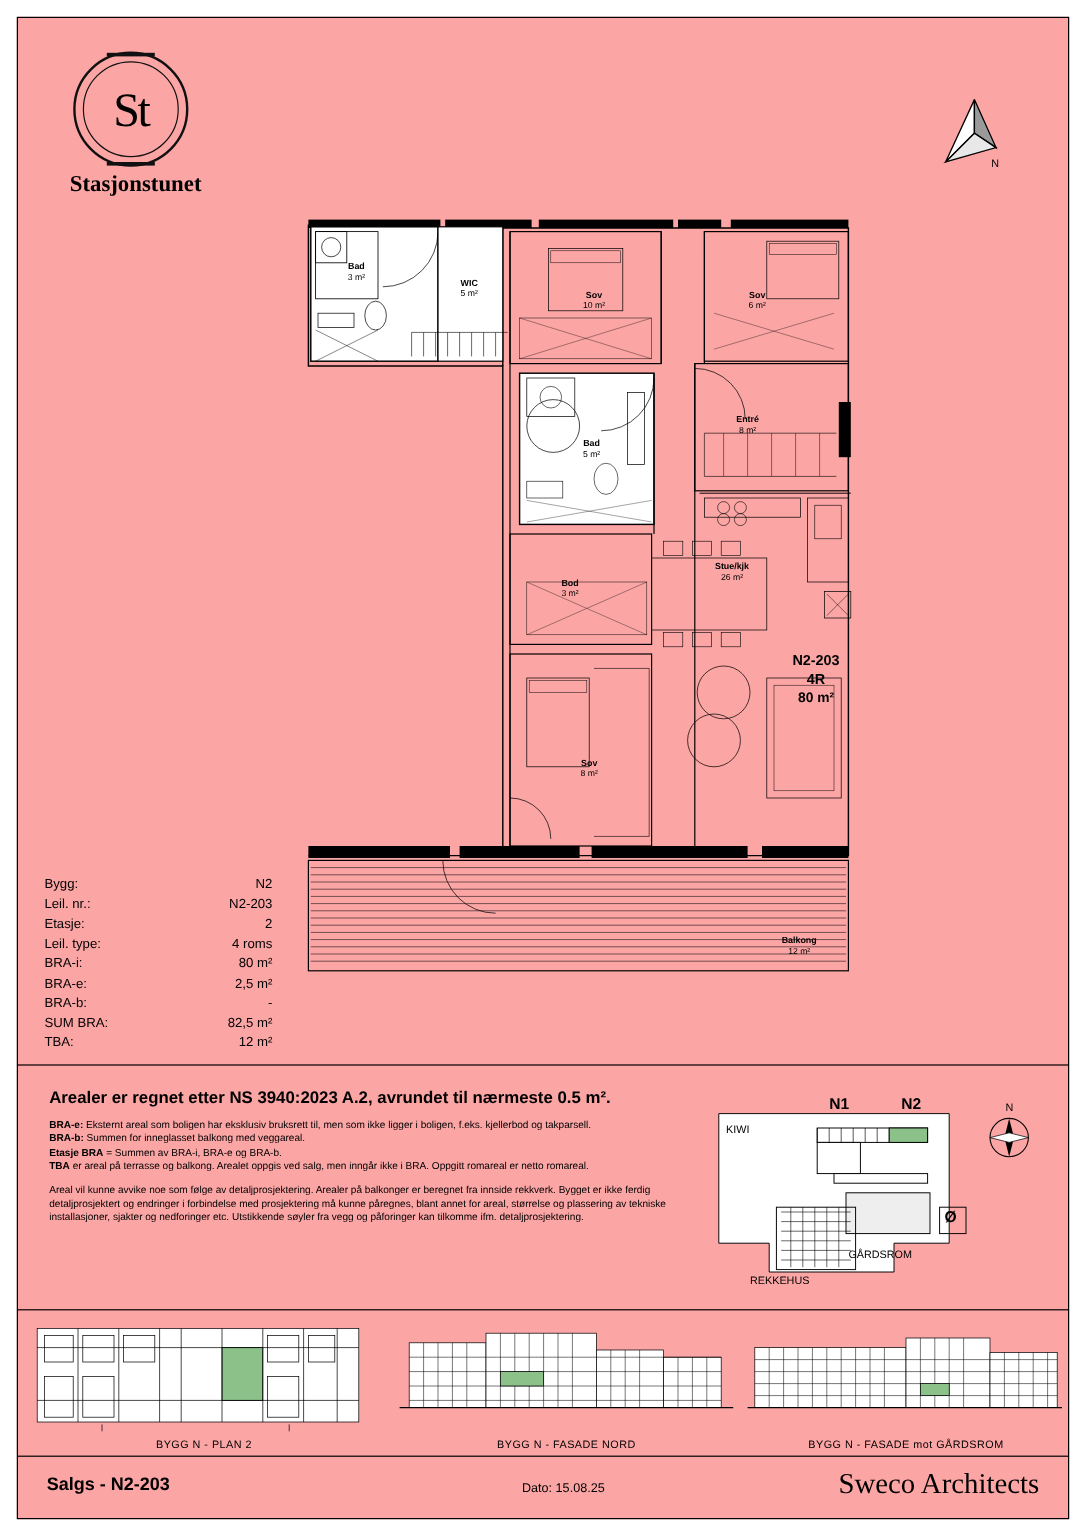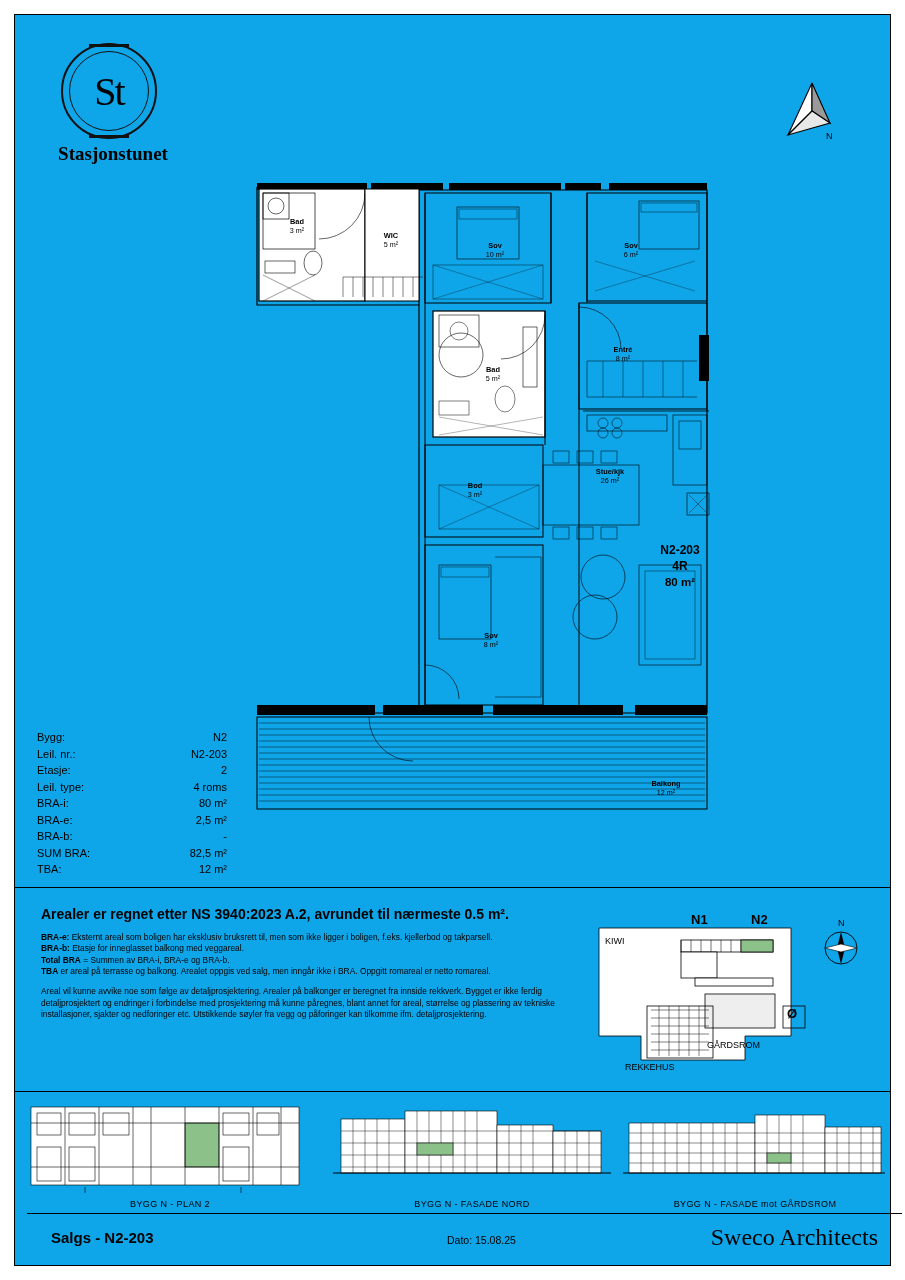--- a/index.html
+++ b/index.html
@@ -5,21 +5,21 @@
   * { box-sizing: border-box; }
   html, body { margin:0; padding:0; background:#ffffff; }
   body {
     width:905px; height:1280px; position:relative;
     font-family:"Liberation Sans", sans-serif;
     color:#000;
     overflow:hidden;
   }
   .sheet {
     position:absolute; left:14px; top:14px; width:877px; height:1252px;
-    border:1.5px solid #000; background:#0ea5e9;
+    border:1.5px solid #000; background:#fca5a5;
   }
 
   
   .logo { position:absolute; left:28px; top:28px; width:140px; height:130px; }
   .logo-mark {
     position:absolute; left:18px; top:0; width:96px; height:96px;
     border:2px solid #111; border-radius:50%;
   }
   .logo-mark:before {
     content:""; position:absolute; left:6px; top:6px; right:6px; bottom:6px;
@@ -70,21 +70,21 @@
   
   .site { position:absolute; left:580px; top:895px; width:280px; height:175px; }
   .site .lbl { position:absolute; font-size:9px; }
   .site .lbl.big { font-size:13px; font-weight:bold;text-align:right; }
 
   
   .thumbs { position:absolute; left:0; top:1082px; width:100%; height:118px; }
   .thumb-cap { position:absolute; width:100%; text-align:center; font-size:9px; letter-spacing:.4px; top:98px; }
 
   
-  .footer { position:absolute; left:12px; bottom:0; width:100%; height:52px; border-top:1.5px solid #000; }
+  .footer { position:absolute; left:0; bottom:0; width:100%; height:52px; border-top:1.5px solid #000; }
   .f-title { position:absolute; left:24px; top:15px; font-size:15px; font-weight:bold; }
   .f-date { position:absolute; left:420px; top:20px; font-size:10.5px; }
   .f-brand { position:absolute; right:24px; top:10px; font-size:24px; font-family:Liberation Serif, serif; }
 </style>
 </head>
 <body>
 
 <div class="sheet">
 
   <div class="logo">
@@ -304,22 +304,22 @@
       <span class="k">TBA:</span>
       <span class="v">12 m²</span>
     </div>
   </div>
 
   <div class="divider" style="top:872px;"></div>
 
   <div class="notes">
     <div class="top">Arealer er regnet etter NS 3940:2023 A.2, avrundet til nærmeste 0.5 m².</div>
     <p><b>BRA-e:</b><span> Eksternt areal som boligen har eksklusiv bruksrett til, men som ikke ligger i boligen, f.eks. kjellerbod og takparsell.</span></p>
-    <p><b>BRA-b:</b><span> Etasje for inneglasset balkong med veggareal.</span></p>
-    <p><b>Total BRA</b><span> = Summen av BRA-i, BRA-e og BRA-b.</span></p>
+    <p><b>BRA-b:</b><span> Summen for inneglasset balkong med veggareal.</span></p>
+    <p><b>Etasje BRA</b><span> = Summen av BRA-i, BRA-e og BRA-b.</span></p>
     <p><b>TBA</b><span> er areal på terrasse og balkong. Arealet oppgis ved salg, men inngår ikke i BRA. Oppgitt romareal er netto romareal.</span></p>
     <div class="gap"></div>
     <p>Areal vil kunne avvike noe som følge av detaljprosjektering. Arealer på balkonger er beregnet fra innside rekkverk. Bygget er ikke ferdig detaljprosjektert og endringer i forbindelse med prosjektering må kunne påregnes, blant annet for areal, størrelse og plassering av tekniske installasjoner, sjakter og nedforinger etc. Utstikkende søyler fra vegg og påforinger kan tilkomme ifm. detaljprosjektering.</p>
   </div>
 
   <div class="site">
     <svg width="280" height="175" viewBox="0 0 280 175">
       <g stroke="#000" fill="none" stroke-width=".8">
         <path d="M4 18 L4 126 L46 126 L46 150 L150 150 L150 126 L196 126 L196 18 Z" fill="#ffffff"></path>
         <rect x="86" y="30" width="92" height="12" fill="#ffffff"></rect>

